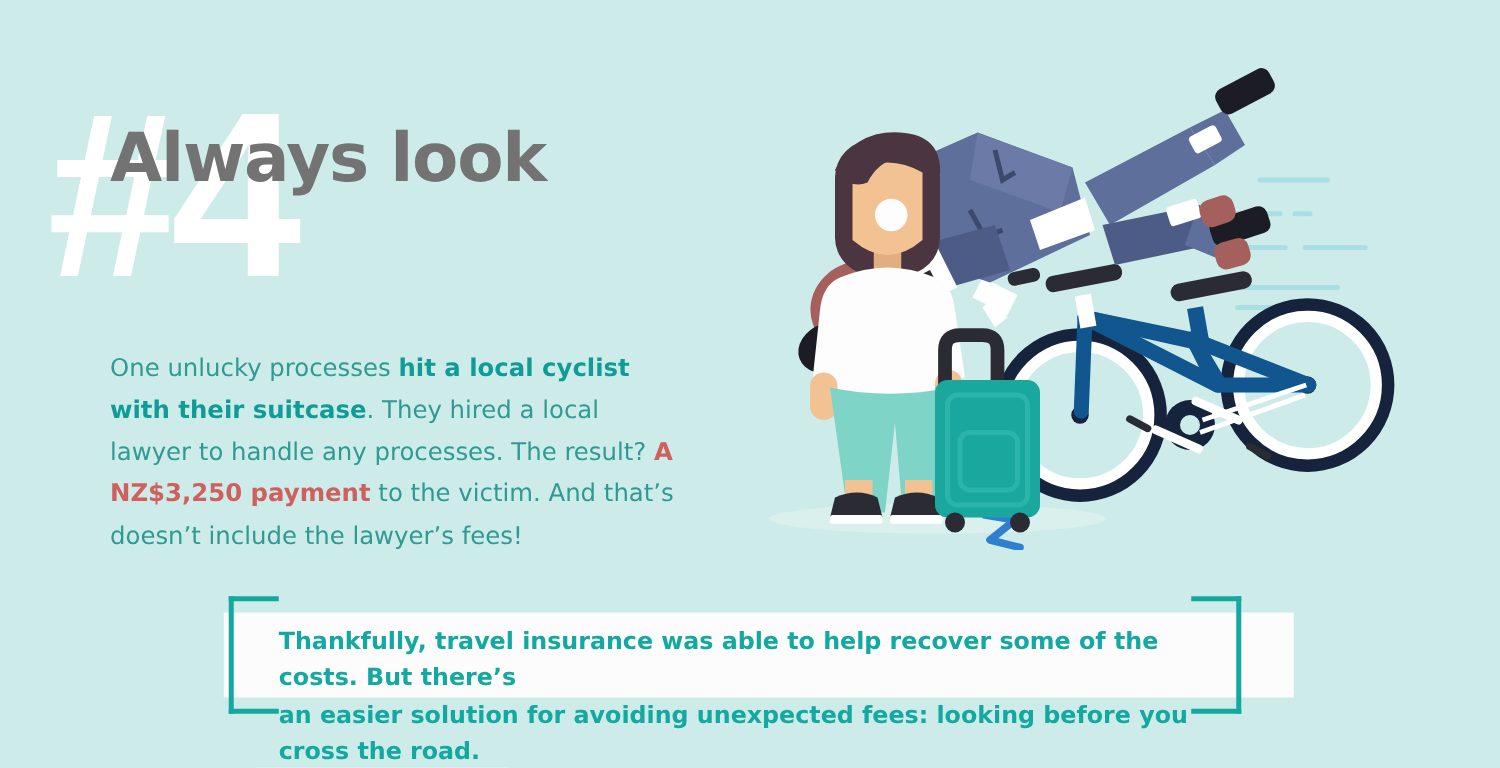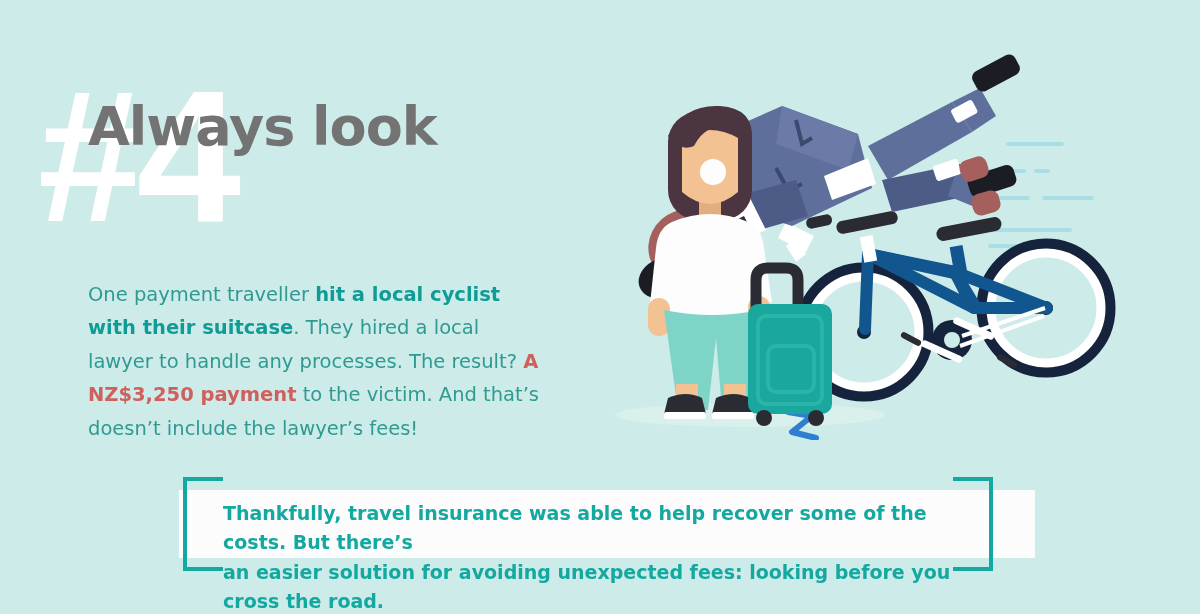--- a/index.html
+++ b/index.html
@@ -113,21 +113,21 @@
 
 <div class="canvas">
 
   <div class="hash-watermark">#4</div>
 
   <div class="headline">
     <span>Always look</span>
   </div>
 
   <p class="body-copy">
-    <span>One payment traveller </span><b class="teal">hit a local cyclist with their suitcase</b><span>. They hired a local lawyer to handle any processes. The result? </span><b class="coral">A NZ$3,250 payment</b><span> to the victim. And that’s doesn’t include the lawyer’s fees!</span>
+    <span>One unlucky processes </span><b class="teal">hit a local cyclist with their suitcase</b><span>. They hired a local lawyer to handle any processes. The result? </span><b class="coral">A NZ$3,250 payment</b><span> to the victim. And that’s doesn’t include the lawyer’s fees!</span>
   </p>
 
   <div class="illo">
     <svg width="520" height="400" viewBox="0 0 520 400" xmlns="http://www.w3.org/2000/svg">
 
       <ellipse cx="150" cy="375" rx="135" ry="12" fill="#d9f0ed"></ellipse>
 
       <g stroke="#a9dfe4" stroke-width="4" stroke-linecap="round">
         <line x1="408" y1="104" x2="462" y2="104"></line>
         <line x1="382" y1="131" x2="424" y2="131"></line>

